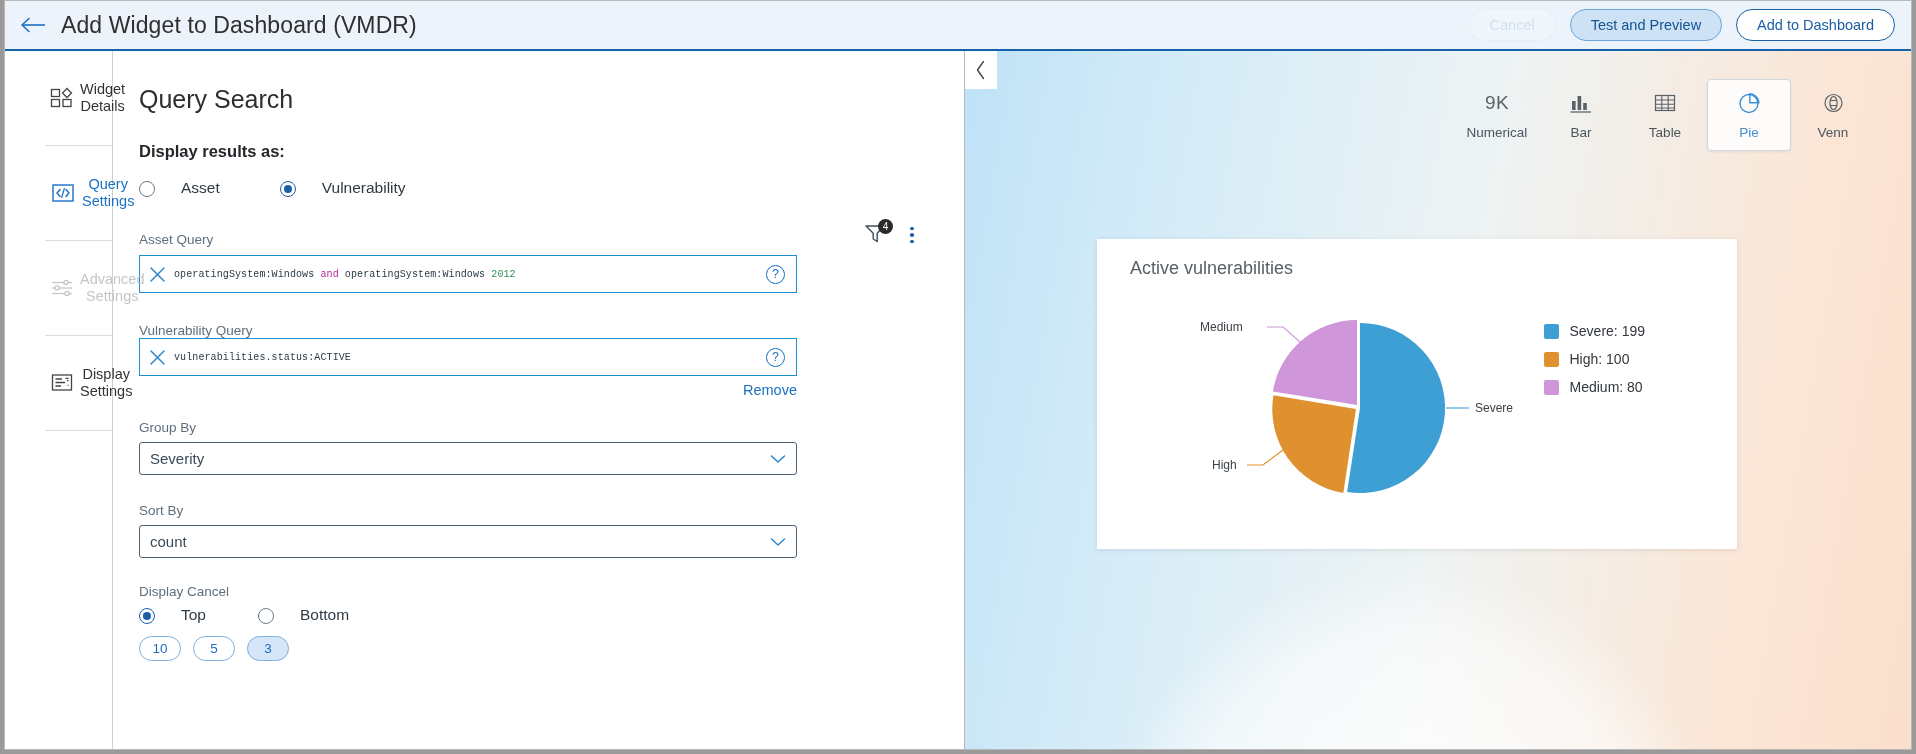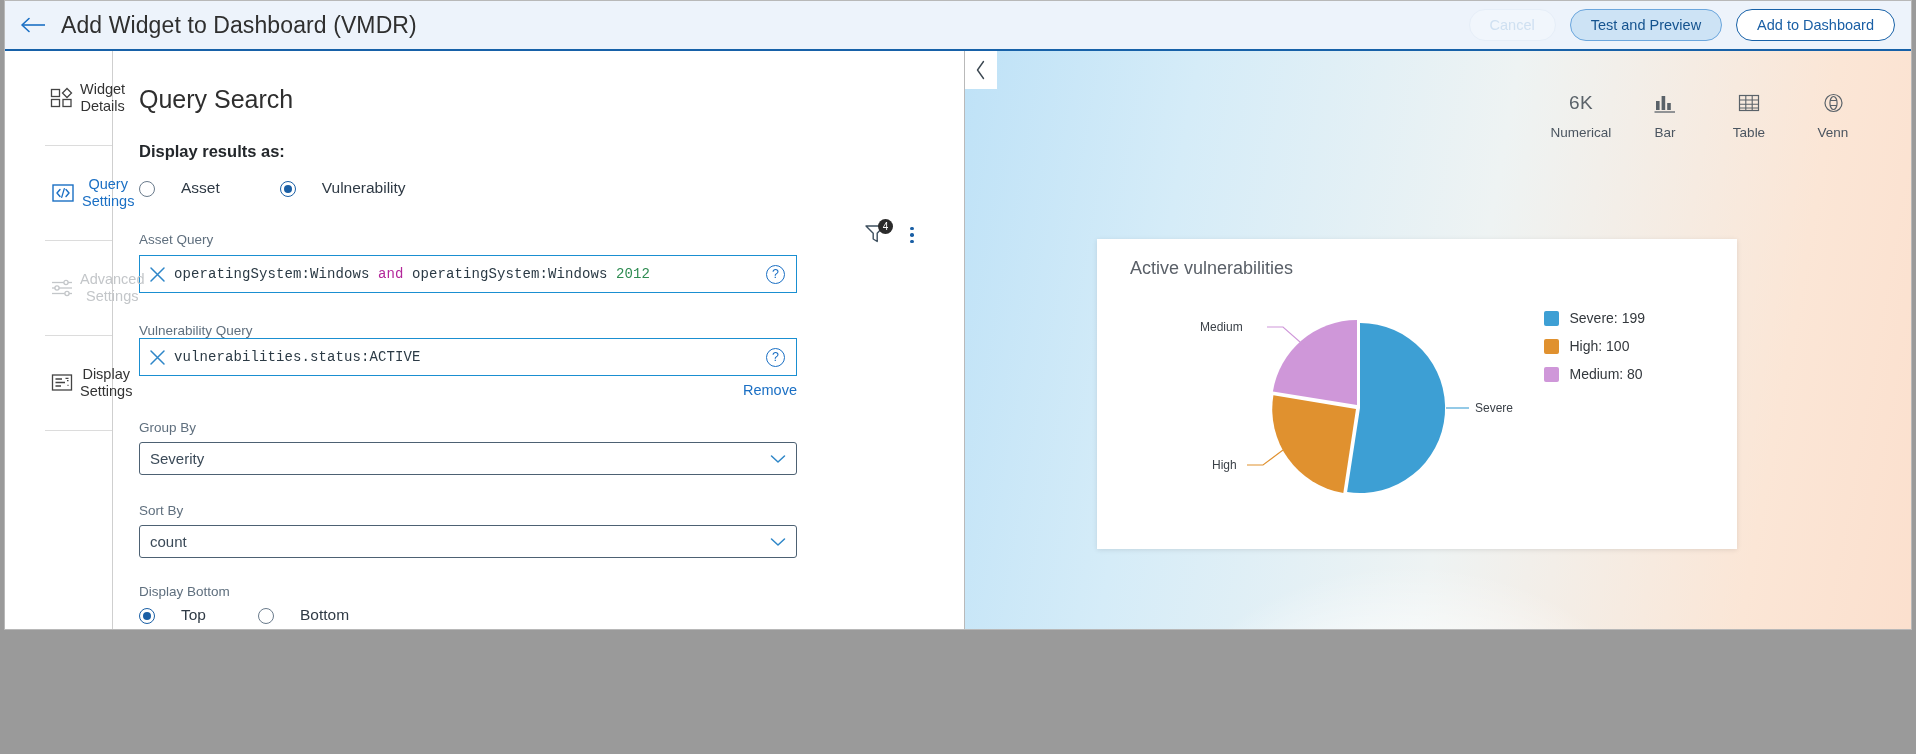--- a/index.html
+++ b/index.html
@@ -5,21 +5,21 @@
 <style>
   * { box-sizing: border-box; margin: 0; padding: 0; }
   html, body {
     width: 1916px; height: 754px;
     background: #9a9a9a;
     font-family: "Liberation Sans", sans-serif;
     overflow: hidden;
   }
   .app {
     position: absolute; left: 4px; top: 0px;
-    width: 1908px; height: 630px;
+    width: 1908px; height: 750px;
     background: #ffffff;
     border: 1px solid #b8b8b8;
     overflow: hidden;
   }
 
   
   .topbar {
     position: relative;
     height: 50px;
     background: #edf3fb;
@@ -151,21 +151,21 @@
     display: flex; align-items: center;
     width: 658px;
     margin-bottom: 4px;
   }
   .qbox .xbtn {
     width: 34px; display:flex; align-items:center; justify-content:center;
     cursor: pointer; flex: 0 0 34px;
   }
   .qtext {
     font-family: "Liberation Mono", monospace;
-    font-size: 14px; color: #2b3a45; white-space: pre;
+    font-size: 10px; color: #2b3a45; white-space: pre;
     letter-spacing: .1px;
   }
   .qtext .kw { color: #b3279a; }
   .qtext .num { color: #2f8c52; }
   .qhelp {
     margin-left: auto; margin-right: 11px;
     width: 19px; height: 19px; border-radius: 50%;
     border: 1.4px solid #1a6fc4; color: #1a6fc4;
     font-size: 12.5px; display:flex; align-items:center; justify-content:center;
     cursor: pointer; flex: 0 0 19px;
@@ -233,21 +233,21 @@
     width: 640px; height: 310px;
     background: #fff;
     box-shadow: 0 1px 5px rgba(0,0,0,.10);
   }
   .card-title {
     font-size: 18px; color: #5a6068; font-weight: 400;
     padding: 19px 0 0 33px;
   }
   .card-chart { position: relative; width: 100%; height: 255px; }
   .legend {
-    position: absolute; right: 92px; top: 31px;
+    position: absolute; right: 92px; top: 44px;
     display: flex; flex-direction: column; gap: 12px;
   }
   .lg { display:flex; align-items:center; gap: 11px; }
   .lg .sw { width: 15px; height: 15px; border-radius: 2px; }
   .lg .lt { font-size: 14px; color: #33383d; white-space: nowrap; }
 </style>
 </head>
 <body>
 
 <div class="app">
@@ -411,21 +411,21 @@
             <span class="val">count</span>
             <span class="chev">
               <svg width="16" height="10" viewBox="0 0 16 10">
                   <path d="M1.5 2 L8 8 L14.5 2" fill="none" stroke="#2e86c8" stroke-width="1.5" stroke-linecap="round" stroke-linejoin="round"></path>
                 </svg>
             </span>
           </div>
         </div>
 
         <div class="grp" style="margin-top:26px">
-          <div class="sublabel">Display Bottom</div>
+          <div class="sublabel">Display Cancel</div>
           <div class="radio-row" style="gap:52px;margin-bottom:0;margin-top:6px">
             <div class="radio-opt">
               <span class="radio on"></span>
               <span class="radio-lbl">Top</span>
             </div>
             <div class="radio-opt">
               <span class="radio"></span>
               <span class="radio-lbl">Bottom</span>
             </div>
           </div>
@@ -444,21 +444,21 @@
       <div class="collapse-tab">
         <svg width="12" height="20" viewBox="0 0 12 20">
           <path d="M8.5 1.5 L2.5 10 L8.5 18.5" fill="none" stroke="#3c4852" stroke-width="1.4" stroke-linecap="round" stroke-linejoin="round"></path>
         </svg>
       </div>
 
       <div class="chart-types">
 
         <div class="ct">
           <div class="ct-ico">
-            <span style="font-size:19px;color:#5a6269;letter-spacing:.5px;">6K</span>
+            <span style="font-size:19px;color:#5a6269;letter-spacing:.5px;">9K</span>
           </div>
           <div class="ct-lbl">Numerical</div>
         </div>
 
         <div class="ct">
           <div class="ct-ico">
             <svg width="24" height="22" viewBox="0 0 24 22">
               <rect x="3" y="9" width="3.6" height="9" fill="#5a6269"></rect>
               <rect x="8.6" y="4" width="3.6" height="14" fill="#5a6269"></rect>
               <rect x="14.2" y="11" width="3.6" height="7" fill="#5a6269"></rect>
@@ -471,20 +471,29 @@
         <div class="ct">
           <div class="ct-ico">
             <svg width="24" height="22" viewBox="0 0 24 22">
               <rect x="2.5" y="3.5" width="19" height="15" fill="none" stroke="#5a6269" stroke-width="1.2"></rect>
               <path d="M2.5 8 H21.5 M2.5 12.3 H21.5 M2.5 16 H21.5 M8.8 3.5 V18.5 M15.2 3.5 V18.5" stroke="#5a6269" stroke-width="1.1"></path>
             </svg>
           </div>
           <div class="ct-lbl">Table</div>
         </div>
 
+        <div class="ct on">
+          <div class="ct-ico">
+            <svg width="25" height="24" viewBox="0 0 25 24">
+              <circle cx="12" cy="12.5" r="9" fill="none" stroke="#3d8fd6" stroke-width="1.4"></circle>
+              <path d="M12.8 2.6 A9.8 9.8 0 0 1 22 11.7 L12.8 11.7 Z" fill="none" stroke="#3d8fd6" stroke-width="1.4" stroke-linejoin="round"></path>
+            </svg>
+          </div>
+          <div class="ct-lbl">Pie</div>
+        </div>
 
         <div class="ct">
           <div class="ct-ico">
             <svg width="25" height="22" viewBox="0 0 25 22">
               <circle cx="12.5" cy="11" r="8.5" fill="none" stroke="#5a6269" stroke-width="1.2"></circle>
               <ellipse cx="12.5" cy="11" rx="3.6" ry="6.5" fill="none" stroke="#5a6269" stroke-width="1.2"></ellipse>
               <path d="M9 8.5 H16 M9 13.5 H16" stroke="#5a6269" stroke-width="1.1"></path>
             </svg>
           </div>
           <div class="ct-lbl">Venn</div>

